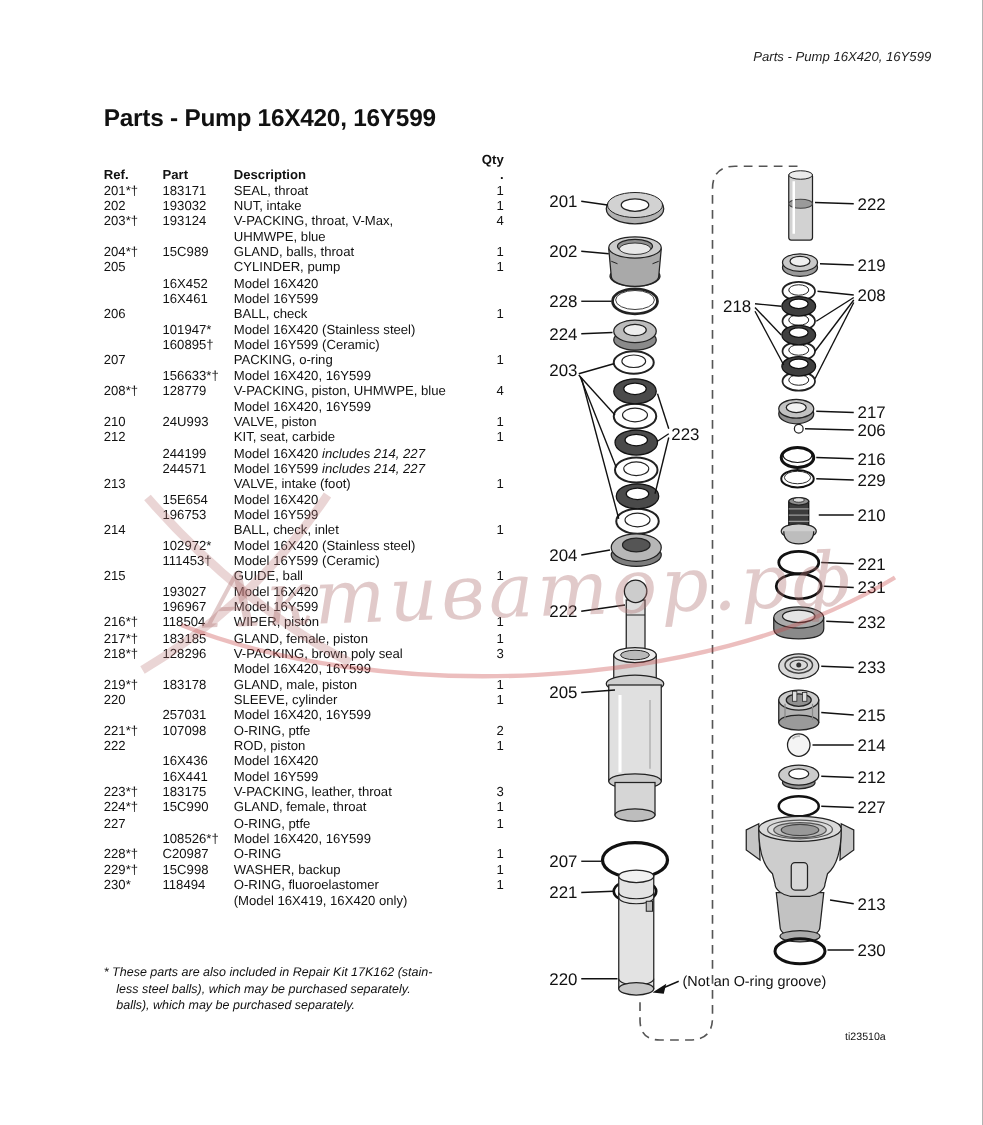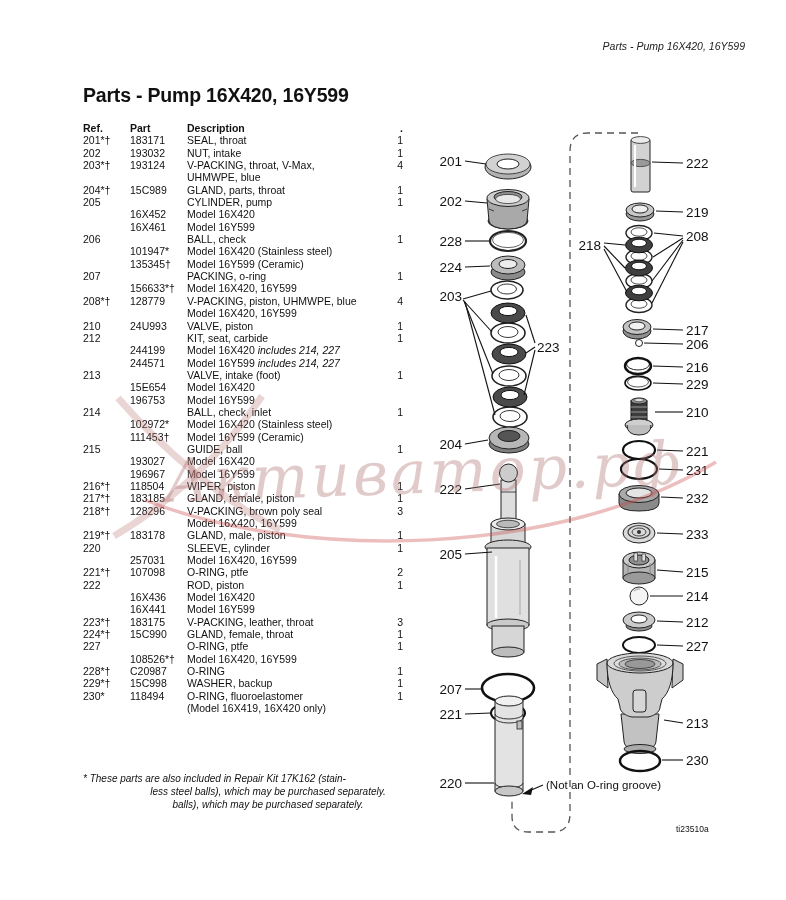--- a/index.html
+++ b/index.html
@@ -23,21 +23,21 @@
   .trow { display:grid; grid-template-columns:47px 57px 1fr 26px; }
   .trow span { white-space:nowrap; overflow:visible; }
   .thead { font-weight:bold; }
   .qty { text-align:right; }
   .it { font-style:italic; }
   .footnotes {
     position:absolute; left:83px; top:772px; width:360px;
     font-size:10px; font-style:italic; line-height:13.2px; z-index:2;
   }
   .fn-line { white-space:nowrap; }
-  .fn-cont { padding-left:10px;text-align:center; }
+  .fn-cont { padding-left:10px; }
   .diagram-svg { position:absolute; left:0; top:0; z-index:1; }
   .diagram-svg text { font-family:"Liberation Sans", sans-serif; fill:#111; }
   .callout-text { font-size:13.5px; }
   .note-text { font-size:11.5px; }
   .figid-text { font-size:8.5px; fill:#444; }
   .watermark-svg { position:absolute; left:0; top:0; z-index:9; pointer-events:none; }
   .wm-text {
     font-family:"DejaVu Serif", serif; font-style:italic;
     font-size:60px; letter-spacing:3px;
   }
@@ -46,20 +46,26 @@
 <body>
 
 <div class="page">
 
   <div class="header-right">Parts - Pump 16X420, 16Y599</div>
 
   <div class="title">Parts - Pump 16X420, 16Y599</div>
 
   <div class="parts-table">
     <div class="trow thead">
+      <span></span>
+        <span></span>
+        <span></span>
+      <span class="qty">Qty</span>
+    </div>
+    <div class="trow thead">
       <span>Ref.</span>
       <span>Part</span>
       <span>Description</span>
       <span class="qty">.</span>
     </div>
     <div>
         <div class="trow">
           <span>201*†</span>
           <span>183171</span>
           <span>SEAL, throat</span>
@@ -79,21 +85,21 @@
         </div>
         <div class="trow">
           <span></span>
           <span></span>
           <span>UHMWPE, blue</span>
           <span class="qty"></span>
         </div>
         <div class="trow">
           <span>204*†</span>
           <span>15C989</span>
-          <span>GLAND, parts, throat</span>
+          <span>GLAND, balls, throat</span>
           <span class="qty">1</span>
         </div>
         <div class="trow">
           <span>205</span>
           <span></span>
           <span>CYLINDER, pump</span>
           <span class="qty">1</span>
         </div>
         <div class="trow">
           <span></span>
@@ -114,21 +120,21 @@
           <span class="qty">1</span>
         </div>
         <div class="trow">
           <span></span>
           <span>101947*</span>
           <span>Model 16X420 (Stainless steel)</span>
           <span class="qty"></span>
         </div>
         <div class="trow">
           <span></span>
-          <span>135345†</span>
+          <span>160895†</span>
           <span>Model 16Y599 (Ceramic)</span>
           <span class="qty"></span>
         </div>
         <div class="trow">
           <span>207</span>
           <span></span>
           <span>PACKING, o-ring</span>
           <span class="qty">1</span>
         </div>
         <div class="trow">

